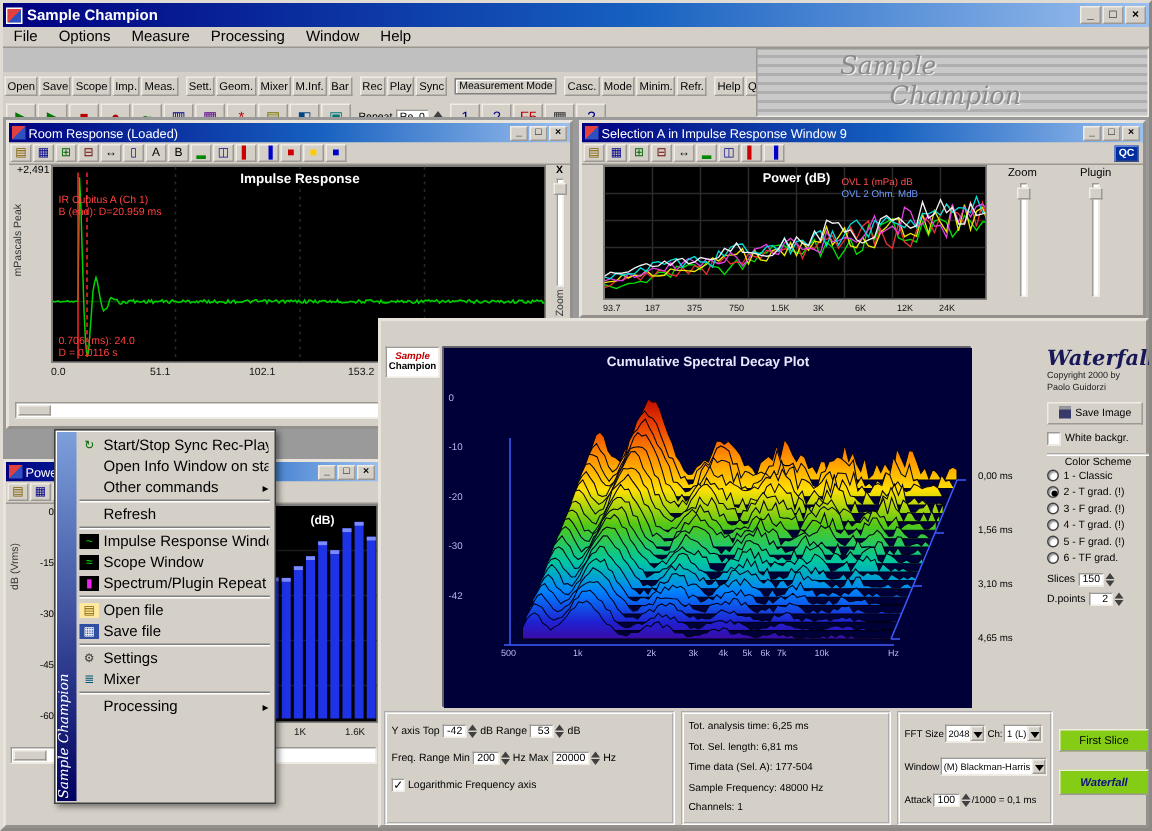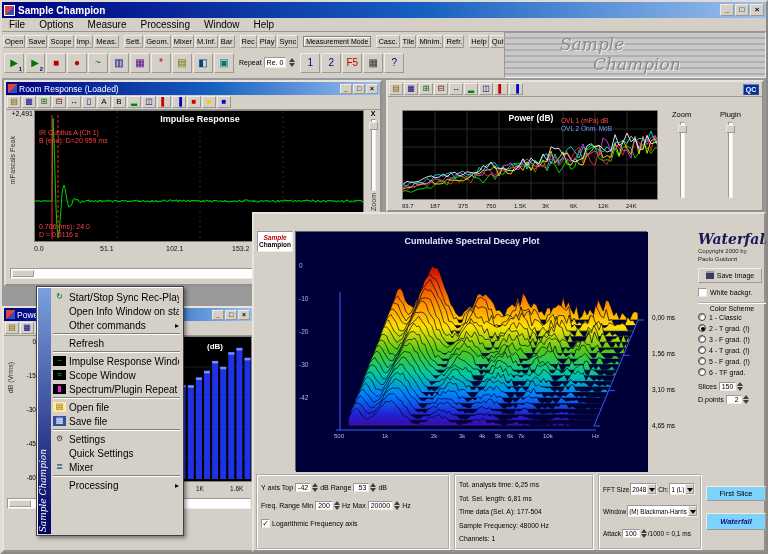--- a/index.html
+++ b/index.html
@@ -6,21 +6,21 @@
 body{font-family:"Liberation Sans",sans-serif;background:#555;}
 #stage{position:relative;width:768px;height:554px;background:#c0c0c0;border:2px outset #e0dcd4;overflow:hidden;font-family:"Liberation Sans",sans-serif;}
 
 #main-titlebar{position:absolute;left:0;top:0;width:764px;height:16px;background:linear-gradient(90deg,#000080,#1660c0 55%,#9cc0ee);display:flex;align-items:center;padding:0 2px;color:#fff;gap:3px;}
 .appicon{width:11px;height:11px;background:linear-gradient(135deg,#e04040 50%,#3050c0 50%);border:1px solid #fff;flex:0 0 auto;}
 #main-titlebar .wtt{font-size:10px;font-weight:bold;flex:1;white-space:nowrap;}
 .wbtns{display:flex;gap:1px;}
 .wb{width:14px;height:12px;background:#d4d0c8;border:1px outset #f0ece4;font-size:8px;line-height:9px;text-align:center;color:#000;font-weight:bold;}
 #menubar{position:absolute;left:0;top:16px;width:764px;height:14px;background:#d4d0c8;display:flex;align-items:center;font-size:10px;border-bottom:1px solid #9a968e;}
 .mbar-item{padding:0 7px;}
-#toolbar{position:absolute;left:0;top:30px;width:502px;height:46px;background:#d4d0c8;}
+#toolbar{position:absolute;left:0;top:46px;width:502px;height:46px;background:#d4d0c8;}
 #tb-row1{display:flex;align-items:center;height:17px;padding:1px 1px 0;gap:1px;overflow:hidden;}
 .tbtn{flex:0 0 auto;font-size:7.5px;padding:1px 1px;background:#d4d0c8;border:1px outset #f0ece4;white-space:nowrap;}
 .tsep{width:3px;height:13px;flex:0 0 auto;}
 .measmode{font-size:7px;padding:1px 2px;border:1px solid #808080;box-shadow:inset 1px 1px 0 #fff;white-space:nowrap;flex:0 0 auto;}
 #tb-row2{display:flex;align-items:center;height:27px;padding:1px 2px;gap:1px;}
 .ibtn{width:20px;height:20px;background:#d4d0c8;border:1px outset #f0ece4;position:relative;display:flex;align-items:center;justify-content:center;flex:0 0 auto;}
 .ig{font-size:10px;line-height:10px;}
 .inum{position:absolute;right:1px;bottom:0;font-size:6px;color:#000080;font-weight:bold;}
 .repeat-grp{display:flex;align-items:center;gap:2px;margin:0 4px;flex:0 0 auto;}
 .replab{font-size:7px;}
@@ -110,21 +110,21 @@
 .sv{background:#fff;border:1px inset #f0ece4;font-size:7px;padding:0 2px;min-width:16px;text-align:right;}
 #wf-bottom{position:absolute;left:2px;top:260px;width:510px;height:77px;}
 .grp{position:absolute;top:0;height:76px;border:2px groove #fff;padding:2px 3px;font-size:7px;overflow:hidden;}
 #wfg-left{left:0;width:194px;}
 #wfg-left .grow{display:flex;align-items:center;gap:2px;height:18px;white-space:nowrap;}
 #wf-info{left:198px;width:140px;}
 .infoline{font-size:6.8px;line-height:13.5px;white-space:nowrap;}
 #wfg-fft{left:342px;width:104px;font-size:6.5px;}
 #wfg-fft .grow{display:flex;align-items:center;gap:1px;height:22px;white-space:nowrap;}
 #wfg-btns{position:absolute;left:450px;top:0;width:60px;}
-.btn3{margin-top:12px;height:15px;border:1px outset #f0ece4;background:#7dd3fc;font-size:7.5px;display:flex;align-items:center;justify-content:center;}
+.btn3{margin-top:12px;height:15px;border:1px outset #f0ece4;background:#84cc16;font-size:7.5px;display:flex;align-items:center;justify-content:center;}
 .wfb{font-weight:bold;font-style:italic;height:17px;color:#101080;}
 .dd{display:inline-flex;align-items:center;background:#fff;border:1px inset #f0ece4;height:12px;}
 .ddv{font-size:6.3px;padding:0 1px;white-space:nowrap;overflow:hidden;}
 .dda{width:9px;height:10px;background:#d4d0c8;border:1px outset #f0ece4;position:relative;flex:0 0 auto;}
 .dda::after{content:"";position:absolute;left:1px;top:3px;border-left:3px solid transparent;border-right:3px solid transparent;border-top:4px solid #000;}
 
 #ctx-menu{position:absolute;left:34px;top:208px;width:148px;height:250px;background:#d4d0c8;border:1px solid #404040;box-shadow:inset 1px 1px 0 #fff,2px 2px 4px rgba(0,0,0,.45);}
 .banner{position:absolute;left:1px;top:1px;width:13px;height:246px;background:linear-gradient(180deg,#7ca0dc,#000060);overflow:hidden;}
 .bantxt{position:absolute;bottom:2px;left:0;width:13px;writing-mode:vertical-rl;transform:rotate(180deg);color:#fff;font-family:"DejaVu Serif",serif;font-style:italic;font-size:9px;white-space:nowrap;}
 #menu-items{position:absolute;left:14px;top:1px;right:1px;bottom:1px;padding:2px 0;overflow:hidden;}
@@ -169,21 +169,21 @@
         <span class="tbtn">M.Inf.</span>
         <span class="tbtn">Bar</span>
         <span class="tsep"></span>
         <span class="tbtn">Rec</span>
         <span class="tbtn">Play</span>
         <span class="tbtn">Sync</span>
         <span class="tsep"></span>
         <span class="measmode">Measurement Mode</span>
         <span class="tsep"></span>
         <span class="tbtn">Casc.</span>
-        <span class="tbtn">Tile</span>
+        <span class="tbtn">Mode</span>
         <span class="tbtn">Minim.</span>
         <span class="tbtn">Refr.</span>
         <span class="tsep"></span>
         <span class="tbtn">Help</span>
         <span class="tbtn">Quit</span>
       </div>
     <div id="tb-row2">
         <span class="ibtn">
           <span class="ig" style="color: rgb(0, 119, 0);">▶</span>
           <span class="inum">1</span>
@@ -310,20 +310,29 @@
           <span class="ptick" style="left: 132px;">102.1</span>
           <span class="ptick" style="left: 198px;">153.2</span>
           <span class="ptick" style="left: 244px;">Time (ms)</span>
         </div>
       <div class="hslider">
           <div class="hthumb"></div>
         </div>
     </div>
 
     <div id="sel-win" class="mdi">
+      <div class="wtitle">
+        <span class="wicon"></span>
+        <span class="wtt">Selection A in Impulse Response Window 9</span>
+        <span class="wbtns">
+          <span class="wb">_</span>
+          <span class="wb">□</span>
+          <span class="wb">×</span>
+        </span>
+      </div>
       <div class="wtools">
         <span id="sel-tools" style="display:flex;gap:1px;">
             <span class="wtool" style="color: rgb(128, 96, 0);">▤</span>
             <span class="wtool" style="color: rgb(0, 0, 136);">▦</span>
             <span class="wtool" style="color: rgb(0, 102, 0);">⊞</span>
             <span class="wtool" style="color: rgb(102, 0, 0);">⊟</span>
             <span class="wtool" style="color: rgb(0, 0, 0);">↔</span>
             <span class="wtool" style="color: rgb(0, 136, 0);">▂</span>
             <span class="wtool" style="color: rgb(0, 0, 136);">◫</span>
             <span class="wtool" style="color: rgb(204, 0, 0);">▌</span>
@@ -748,24 +757,20 @@
           <div class="mi">
             <span class="mic" style="color: rgb(255, 255, 255); background: rgb(48, 79, 160);">▦</span>
             <span class="milab">Save file</span>
           </div>
           <div class="msep"></div>
           <div class="mi">
             <span class="mic" style="color: rgb(64, 64, 64); background: rgb(212, 208, 200);">⚙</span>
             <span class="milab">Settings</span>
           </div>
           <div class="mi">
-            <span class="mic"></span>
-            <span class="milab">Quick Settings</span>
-          </div>
-          <div class="mi">
             <span class="mic" style="color: rgb(0, 85, 119); background: rgb(212, 208, 200);">≣</span>
             <span class="milab">Mixer</span>
           </div>
           <div class="msep"></div>
           <div class="mi">
             <span class="mic"></span>
             <span class="milab">Processing</span>
             <span class="miarr">▸</span>
           </div>
         </div>

